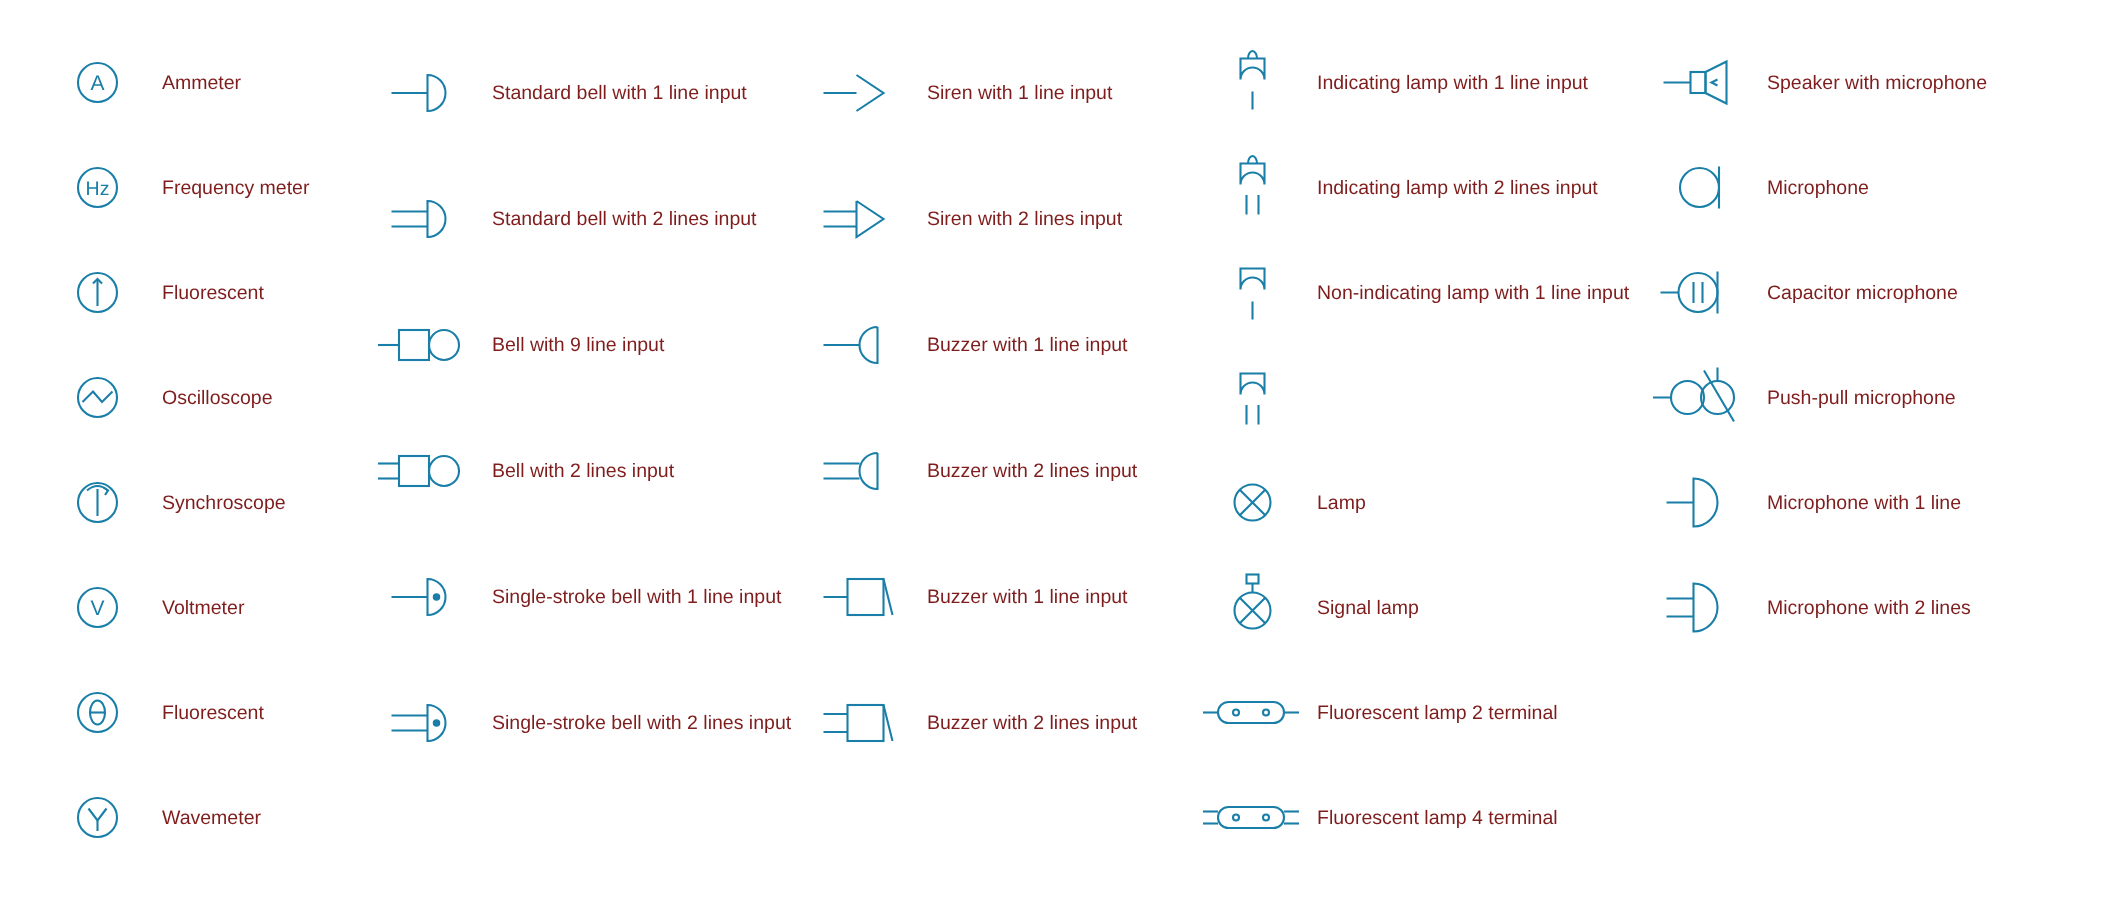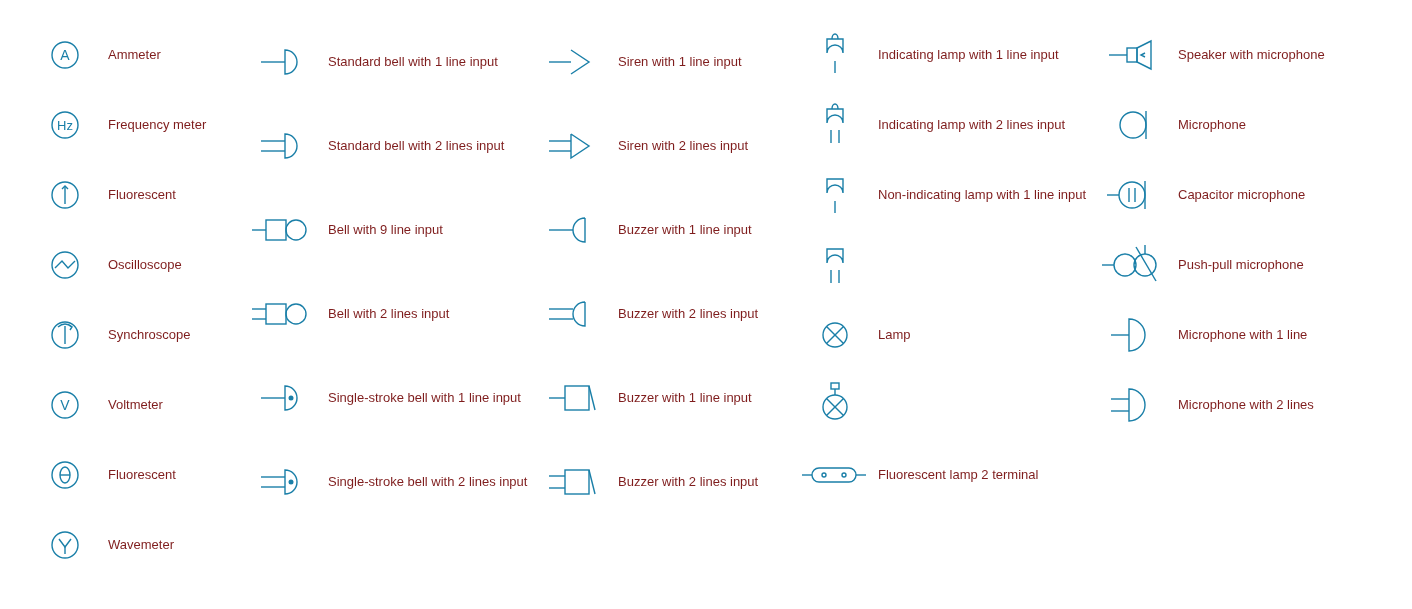--- a/index.html
+++ b/index.html
@@ -311,33 +311,48 @@
   <div class="item">
     <span class="icon">
       <svg width="40" height="48">
             <rect class="stroke" x="16" y="2" width="8" height="6"></rect>
             <line class="stroke" x1="20" y1="8" x2="20" y2="14"></line>
             <circle class="stroke" cx="20" cy="26" r="12"></circle>
             <line class="stroke" x1="11.5" y1="17.5" x2="28.5" y2="34.5"></line>
             <line class="stroke" x1="28.5" y1="17.5" x2="11.5" y2="34.5"></line>
           </svg>
     </span>
+    <span class="label">Signal lamp</span>
   </div>
   <div class="item">
     <span class="icon">
       <svg width="70" height="26">
             <line class="stroke" x1="2" y1="13" x2="12" y2="13"></line>
             <rect class="stroke" x="12" y="6" width="44" height="14" rx="7"></rect>
             <circle class="stroke" cx="24" cy="13" r="2"></circle>
             <circle class="stroke" cx="44" cy="13" r="2"></circle>
             <line class="stroke" x1="56" y1="13" x2="66" y2="13"></line>
           </svg>
     </span>
     <span class="label">Fluorescent lamp 2 terminal</span>
   </div>
+  <div class="item">
+    <span class="icon">
+      <svg width="70" height="26">
+            <line class="stroke" x1="2" y1="9" x2="12" y2="9"></line>
+            <line class="stroke" x1="2" y1="17" x2="12" y2="17"></line>
+            <rect class="stroke" x="12" y="6" width="44" height="14" rx="7"></rect>
+            <circle class="stroke" cx="24" cy="13" r="2"></circle>
+            <circle class="stroke" cx="44" cy="13" r="2"></circle>
+            <line class="stroke" x1="56" y1="9" x2="66" y2="9"></line>
+            <line class="stroke" x1="56" y1="17" x2="66" y2="17"></line>
+          </svg>
+    </span>
+    <span class="label">Fluorescent lamp 4 terminal</span>
+  </div>
 </div>
 
 <div class="col">
   <div class="item">
     <span class="icon">
       <svg width="60" height="40">
             <line class="stroke" x1="4" y1="20" x2="22" y2="20"></line>
             <rect class="stroke" x="22" y="13" width="10" height="14"></rect>
             <polygon class="stroke" points="32,13 46,6 46,34 32,27"></polygon>
             <polyline class="stroke" points="40,18 36,20 40,22"></polyline>

